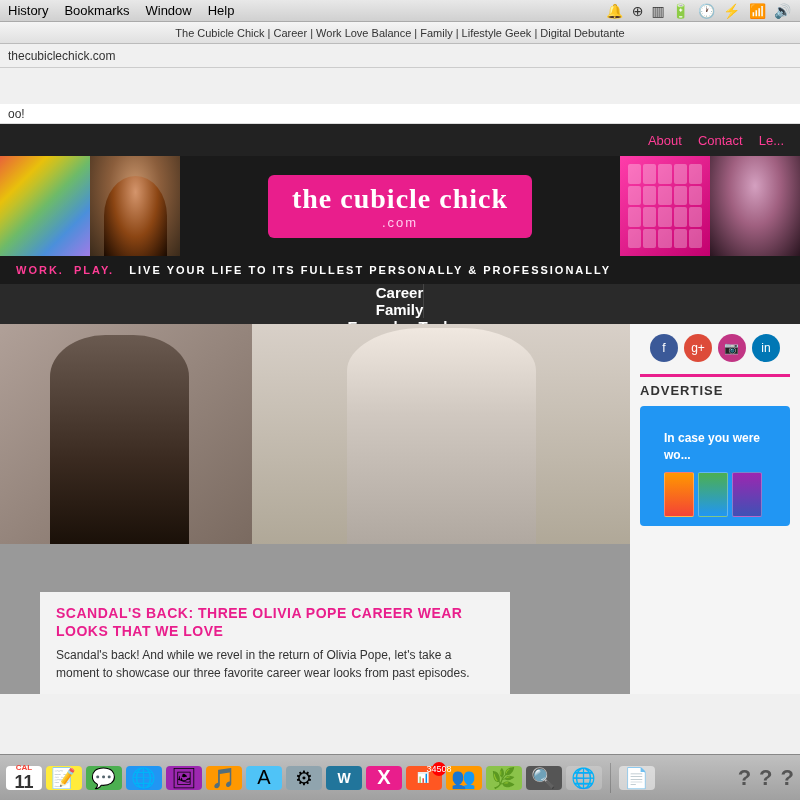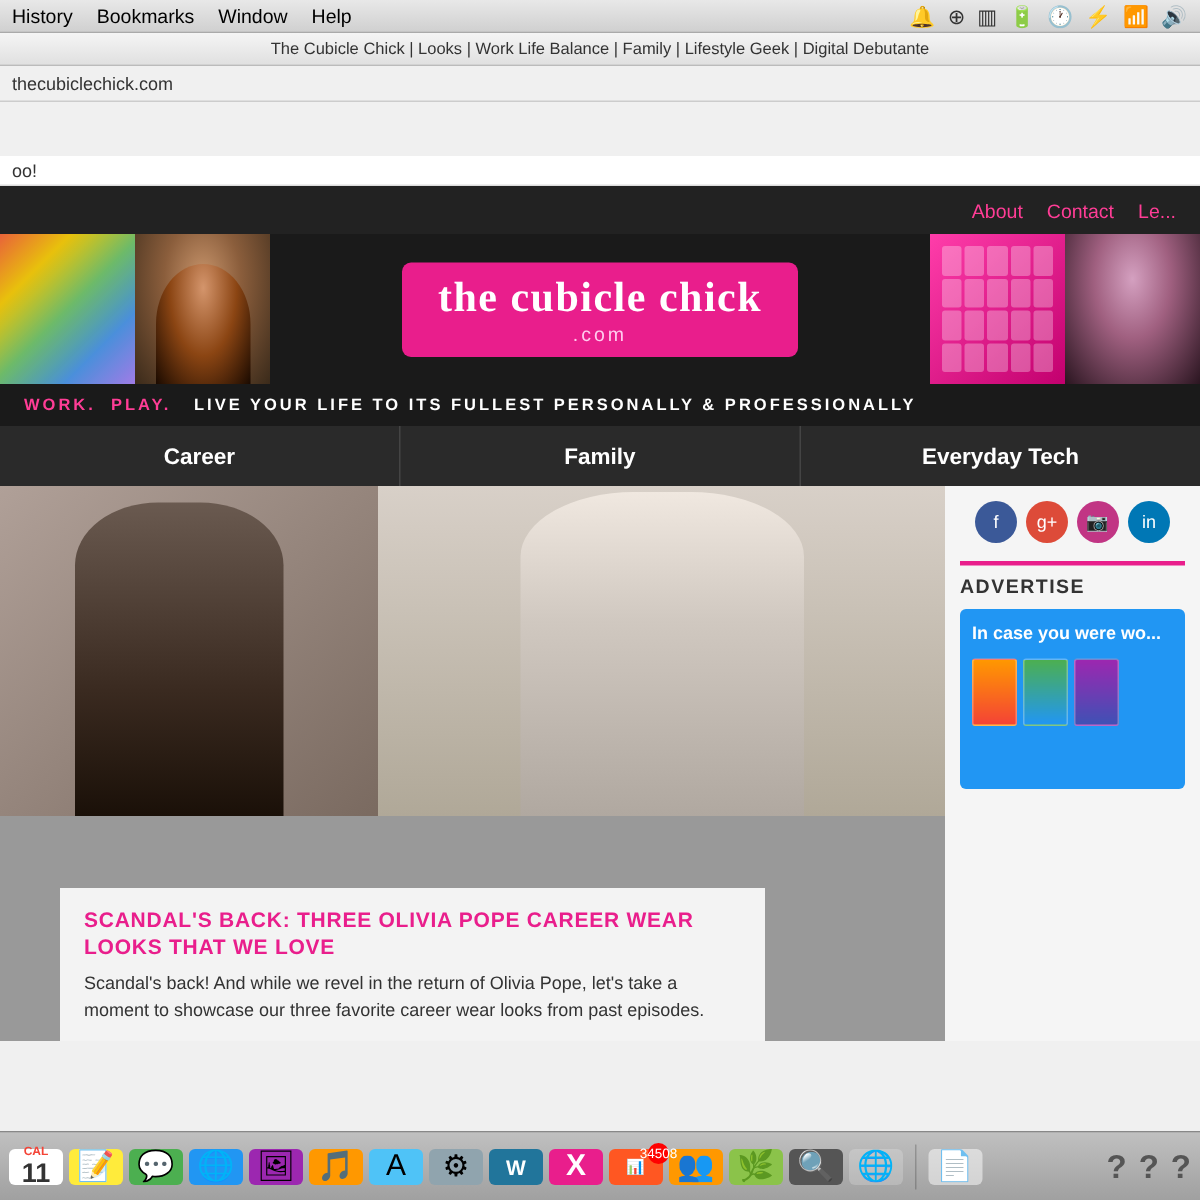--- a/index.html
+++ b/index.html
@@ -205,20 +205,21 @@
     .tagline-text span {
       color: #ff3d96;
     }
 
     
     .main-nav {
       background: #2a2a2a;
       height: 40px;
       display: flex;
       align-items: center;
+      flex-direction: column;
     }
     .main-nav-item {
       flex: 1;
       text-align: center;
       color: #fff;
       font-size: 15px;
       font-weight: bold;
       cursor: pointer;
       height: 100%;
       display: flex;
@@ -327,21 +328,21 @@
       font-weight: bold;
       color: #333;
       text-transform: uppercase;
       letter-spacing: 1px;
     }
 
     .sidebar-ad {
       background: #2196F3;
       height: 120px;
       border-radius: 4px;
-      padding: 8px;
+      padding: 24px;
       position: relative;
       overflow: hidden;
     }
     .sidebar-ad-text {
       color: #fff;
       font-size: 12px;
       font-weight: bold;
       line-height: 1.4;
     }
     .sidebar-ad-products {
@@ -419,21 +420,21 @@
     <span class="menubar-icon">▥</span>
     <span class="menubar-icon">🔋</span>
     <span class="menubar-icon">🕐</span>
     <span class="menubar-icon">⚡</span>
     <span class="menubar-icon">📶</span>
     <span class="menubar-icon">🔊</span>
   </div>
 </div>
 
 <div class="tabbar">
-  <span class="tabbar-text">The Cubicle Chick | Looks | Work Life Balance | Family | Lifestyle Geek | Digital Debutante</span>
+  <span class="tabbar-text">The Cubicle Chick | Career | Work Love Balance | Family | Lifestyle Geek | Digital Debutante</span>
 </div>
 
 <div class="addressbar">
   <span class="addressbar-text">thecubiclechick.com</span>
 </div>
 
 <div class="notifbar">
   <span class="notifbar-text">oo!</span>
 </div>
 

